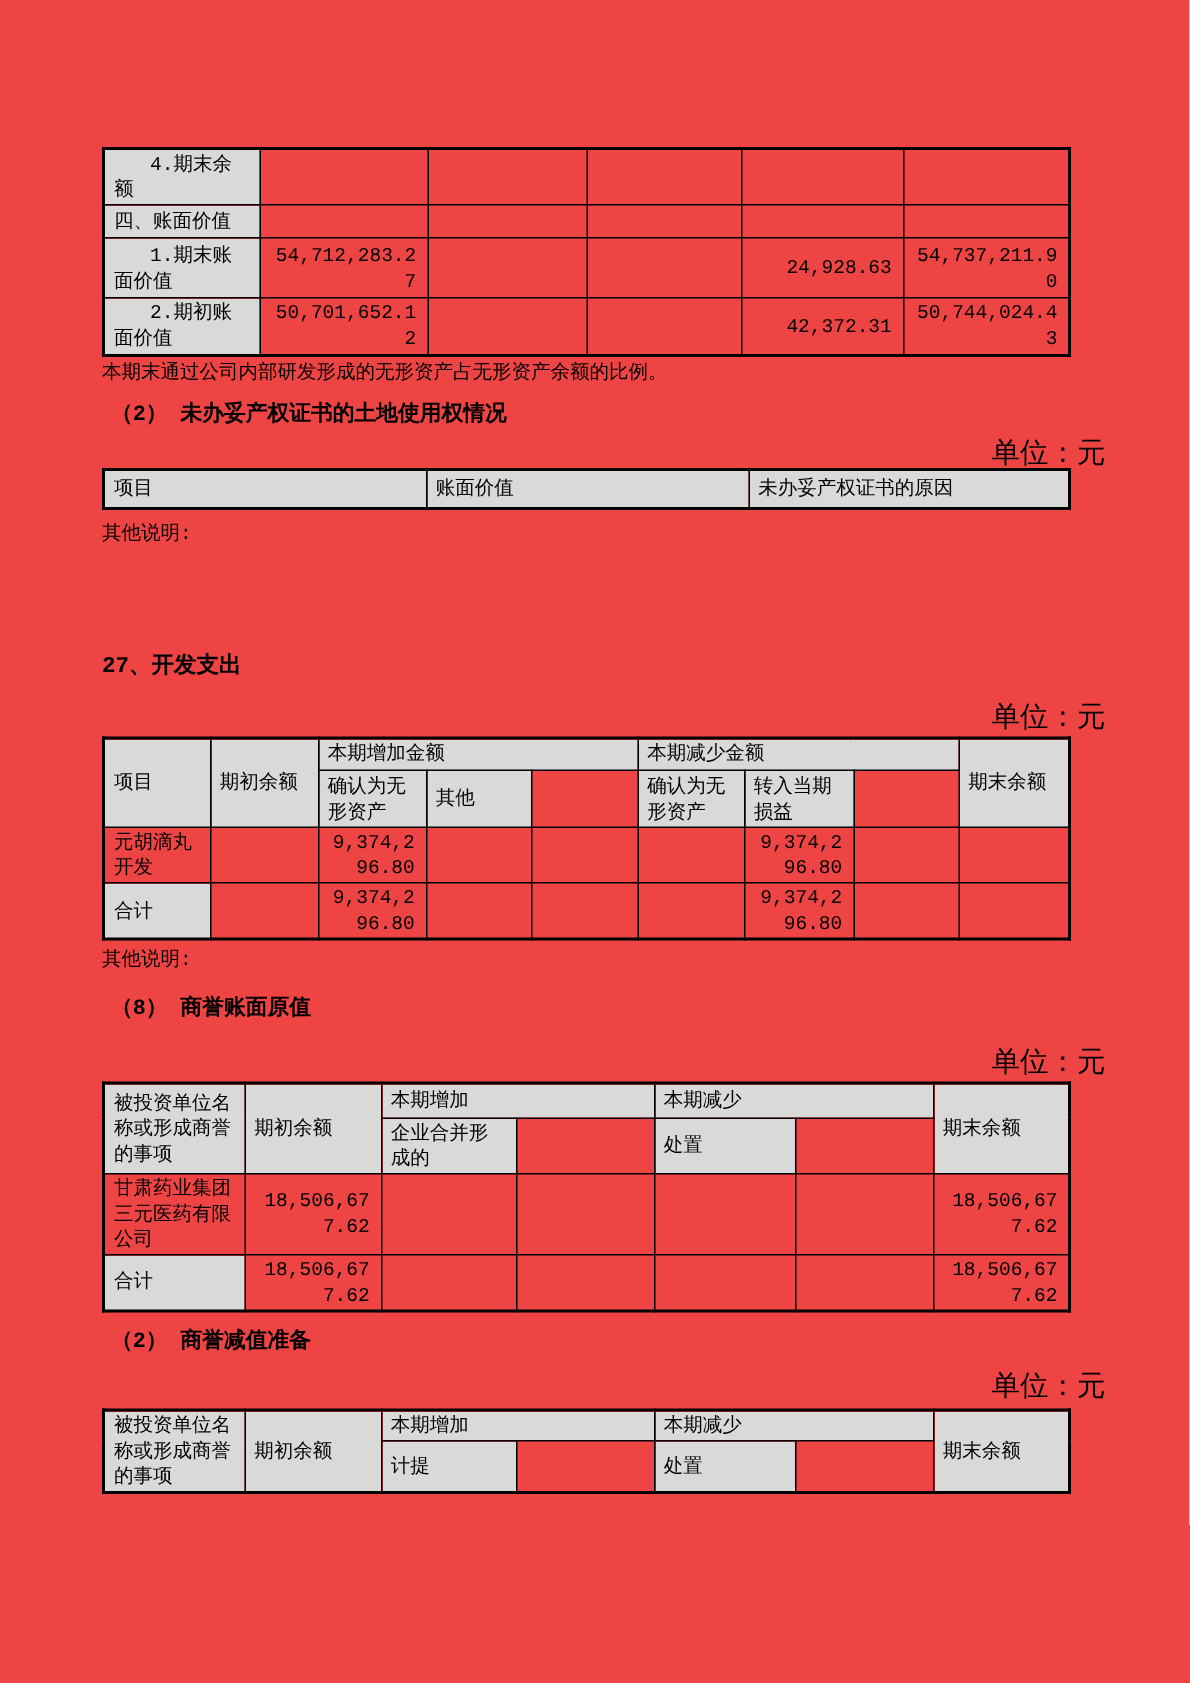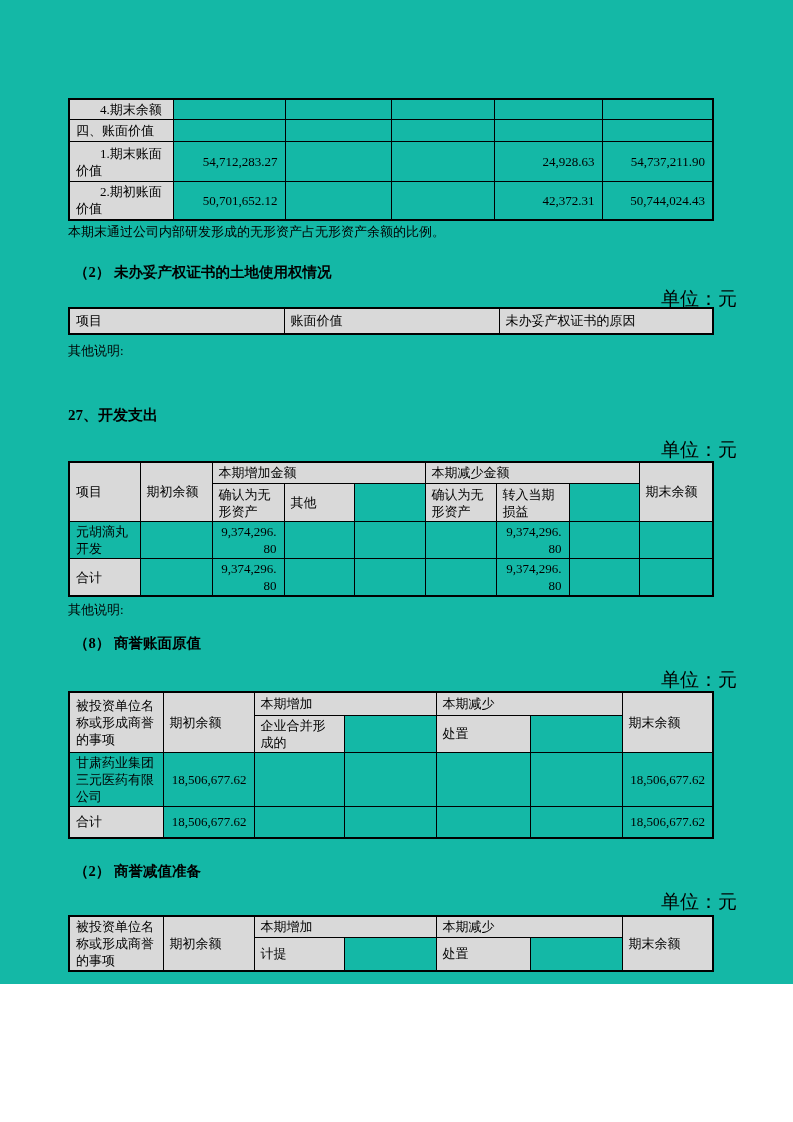--- a/index.html
+++ b/index.html
@@ -1,22 +1,22 @@
 <!DOCTYPE html>
 <html><head>
 <meta charset="utf-8">
 <style>
   html,body{margin:0;padding:0;background:#fff;}
   .page{
     position:relative;
-    width:793px;height:984px;
-    background:#14b8a6;
+    width:793px;height:1122px;
+    background:#ef4444;
     box-sizing:border-box;
     padding:98px 68px 0 68px;
-    font-family:Liberation Serif, serif;
+    font-family:Liberation Mono, monospace;
     font-size:13px;color:#000;
   }
   table{border-collapse:collapse;table-layout:fixed;width:644px;}
   table.doc{border:2px solid #000;}
   td,th{
     border:1px solid #000;
     font-weight:normal;font-size:13px;
     padding:1px 6px;vertical-align:middle;
     line-height:17px;overflow:hidden;
   }
@@ -25,21 +25,21 @@
   .lbl{text-align:left;}
   .ind{text-indent:24px;}
   .num{text-align:right;word-break:break-all;padding-right:7px;padding-left:4px;}
   .note{margin:0;line-height:16px;}
   .sec-heading{margin:0;font-weight:bold;font-size:15px;line-height:20px;}
   .sub-heading{margin:0 0 0 6px;font-weight:bold;font-size:14.5px;line-height:20px;}
   .unit{margin:0 -12px 0 0;text-align:right;font-size:19px;line-height:17px;}
   
   .mt3{margin-top:3px;}  .mt5{margin-top:5px;}  .mt8{margin-top:8px;}
   .mt12{margin-top:12px;}.mt15{margin-top:15px;}.mt16{margin-top:16px;}
-  .mt18{margin-top:18px;}.mt22{margin-top:22px;}.mt46{margin-top:46px;}
+  .mt18{margin-top:18px;}.mt22{margin-top:10px;}.mt46{margin-top:71px;}
   .mt48{margin-top:48px;}
   
   .r19{height:19px;} .r20{height:20px;} .r22{height:22px;} .r23{height:23px;}
   .r26{height:26px;} .r32{height:32px;} .r33{height:33px;} .r35{height:35px;}
   .r38{height:38px;} .r40{height:40px;} .r50{height:50px;}
 </style>
 </head>
 <body>
 
 <div class="page">

